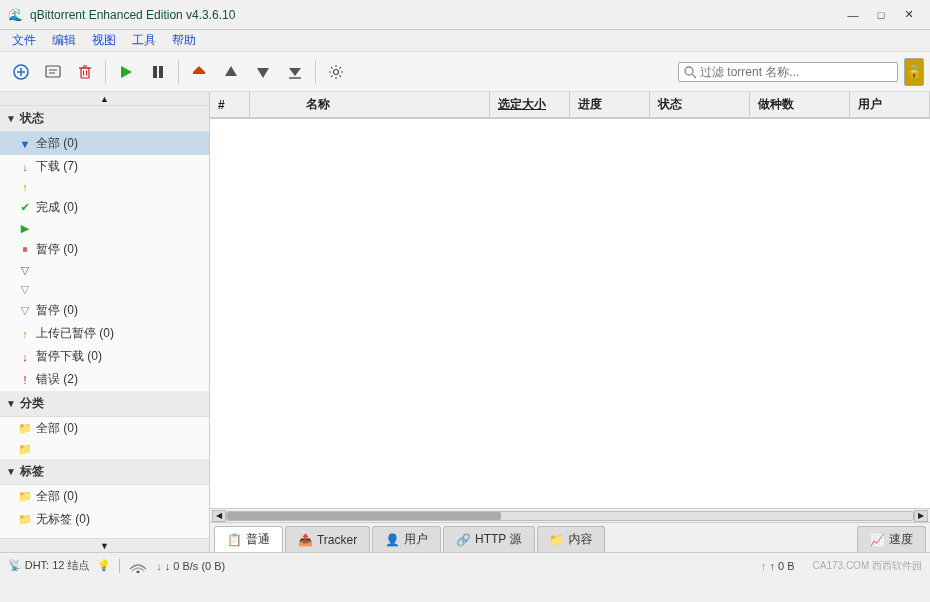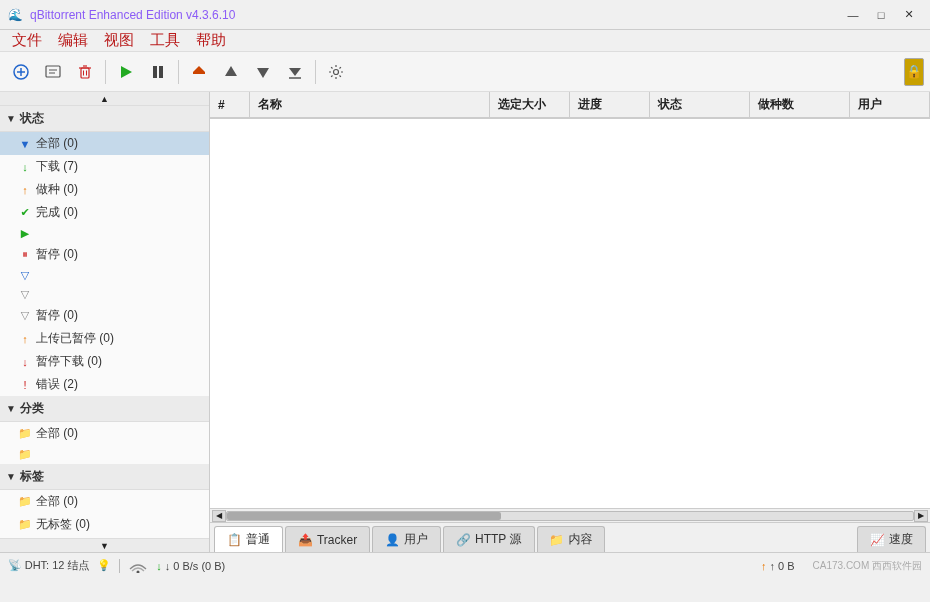--- a/index.html
+++ b/index.html
@@ -25,21 +25,21 @@
     }
     #title-bar .app-icon {
       width: 16px;
       height: 16px;
       margin-right: 6px;
       display: flex; align-items: center; justify-content: center;
     }
     #title-bar .title-text {
       flex: 1;
       font-size: 12px;
-      color: #8b5cf6;
+      color: #14532d;
     }
     #title-bar .win-controls {
       display: flex;
       gap: 2px;
     }
     #title-bar .win-btn {
       width: 26px;
       height: 22px;
       background: none;
       border: none;
@@ -54,22 +54,22 @@
       background: #f0f0f0;
       height: 22px;
       display: flex;
       align-items: center;
       padding: 0 4px;
       border-bottom: 1px solid #ddd;
     }
     .menu-item {
       padding: 2px 8px;
       cursor: pointer;
-      font-size: 15px;
-      color: #b91c1c;
+      font-size: 12px;
+      color: #1d4ed8;
     }
 
     
     #toolbar {
       background: #f5f5f5;
       height: 40px;
       display: flex;
       align-items: center;
       padding: 0 6px;
       border-bottom: 1px solid #ddd;
@@ -189,22 +189,22 @@
     }
     .th-cell {
       padding: 4px 8px;
       border-right: 1px solid #ccc;
       cursor: pointer;
       white-space: nowrap;
       display: flex;
       align-items: center;
     }
     .th-num { width: 40px; }
-    .th-name { flex: 1; }
-    .th-size { width: 80px; }
+    .th-name { flex: 1; margin-left: 48px; }
+    .th-size { width: 80px; text-decoration: underline; }
     .th-progress { width: 80px; }
     .th-status { width: 100px; }
     .th-seeds { width: 100px; }
     .th-user { width: 80px; }
     .table-body {
       background: white;
       min-height: 200px;
     }
 
     
@@ -417,20 +417,27 @@
       </svg>
   </button>
   <div class="tb-sep"></div>
   <button class="tb-btn" title="选项">
     <svg width="16" height="16" viewBox="0 0 16 16">
         <circle cx="8" cy="8" r="2.5" fill="none" stroke="#555" stroke-width="1.2"></circle>
         <path d="M8 1v2M8 13v2M1 8h2M13 8h2M3.1 3.1l1.4 1.4M11.5 11.5l1.4 1.4M3.1 12.9l1.4-1.4M11.5 4.5l1.4-1.4" stroke="#555" stroke-width="1.2"></path>
       </svg>
   </button>
   <div class="tb-spacer"></div>
+  <div class="search-box">
+    <svg width="14" height="14" viewBox="0 0 14 14" style="margin-right:3px;flex-shrink:0">
+        <circle cx="6" cy="6" r="4" fill="none" stroke="#888" stroke-width="1.3"></circle>
+        <line x1="9.5" y1="9.5" x2="13" y2="13" stroke="#888" stroke-width="1.3"></line>
+      </svg>
+    <input type="text" placeholder="过滤 torrent 名称..." style="">
+  </div>
   <div class="lock-icon">🔒</div>
 </div>
 
 <div id="main">
 
   <div id="sidebar-wrapper">
     <div class="sidebar-top-arrow">▲</div>
     <div id="sidebar-content">
 
       <div class="sidebar-section-header">
@@ -440,21 +447,20 @@
       <div class="sidebar-item active">
         <span class="si-icon color-blue">▼</span>
         <span class="si-label">全部 (0)</span>
       </div>
       <div class="sidebar-item">
         <span class="si-icon color-green">↓</span>
         <span class="si-label">下载 (7)</span>
       </div>
       <div class="sidebar-item">
         <span class="si-icon color-orange">↑</span>
-        <span class="si-label">做种 (0)</span>
       </div>
       <div class="sidebar-item">
         <span class="si-icon color-green">✔</span>
         <span class="si-label">完成 (0)</span>
       </div>
       <div class="sidebar-item">
         <span class="si-icon color-green">▶</span>
       </div>
       <div class="sidebar-item">
         <span class="si-icon color-red">⏸</span>

